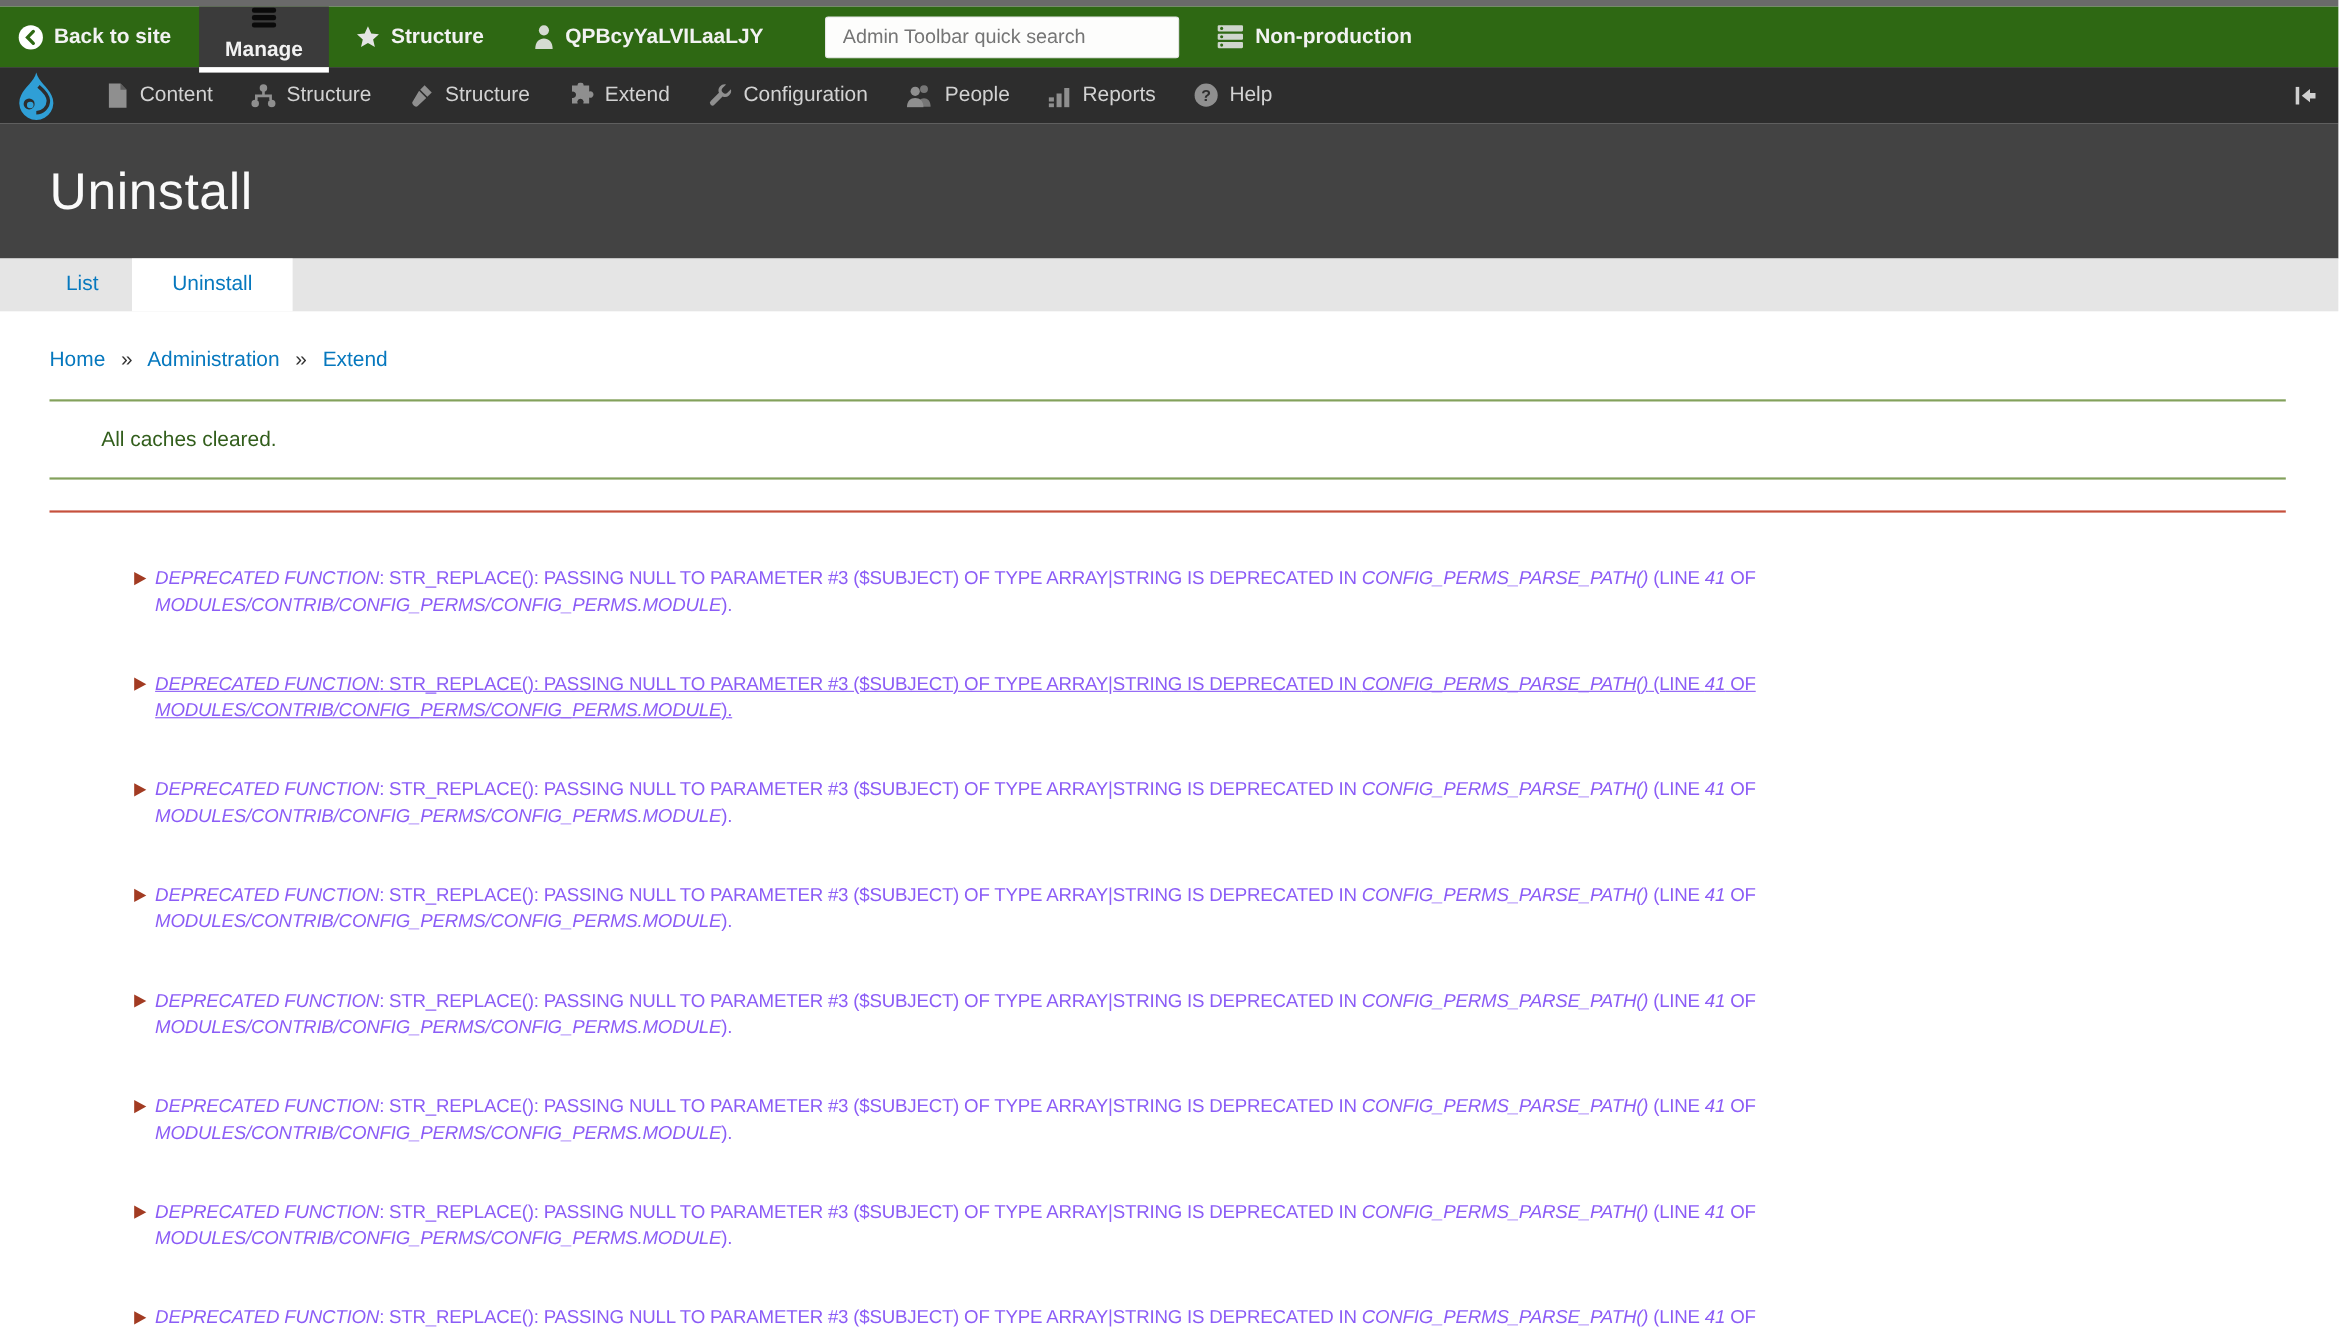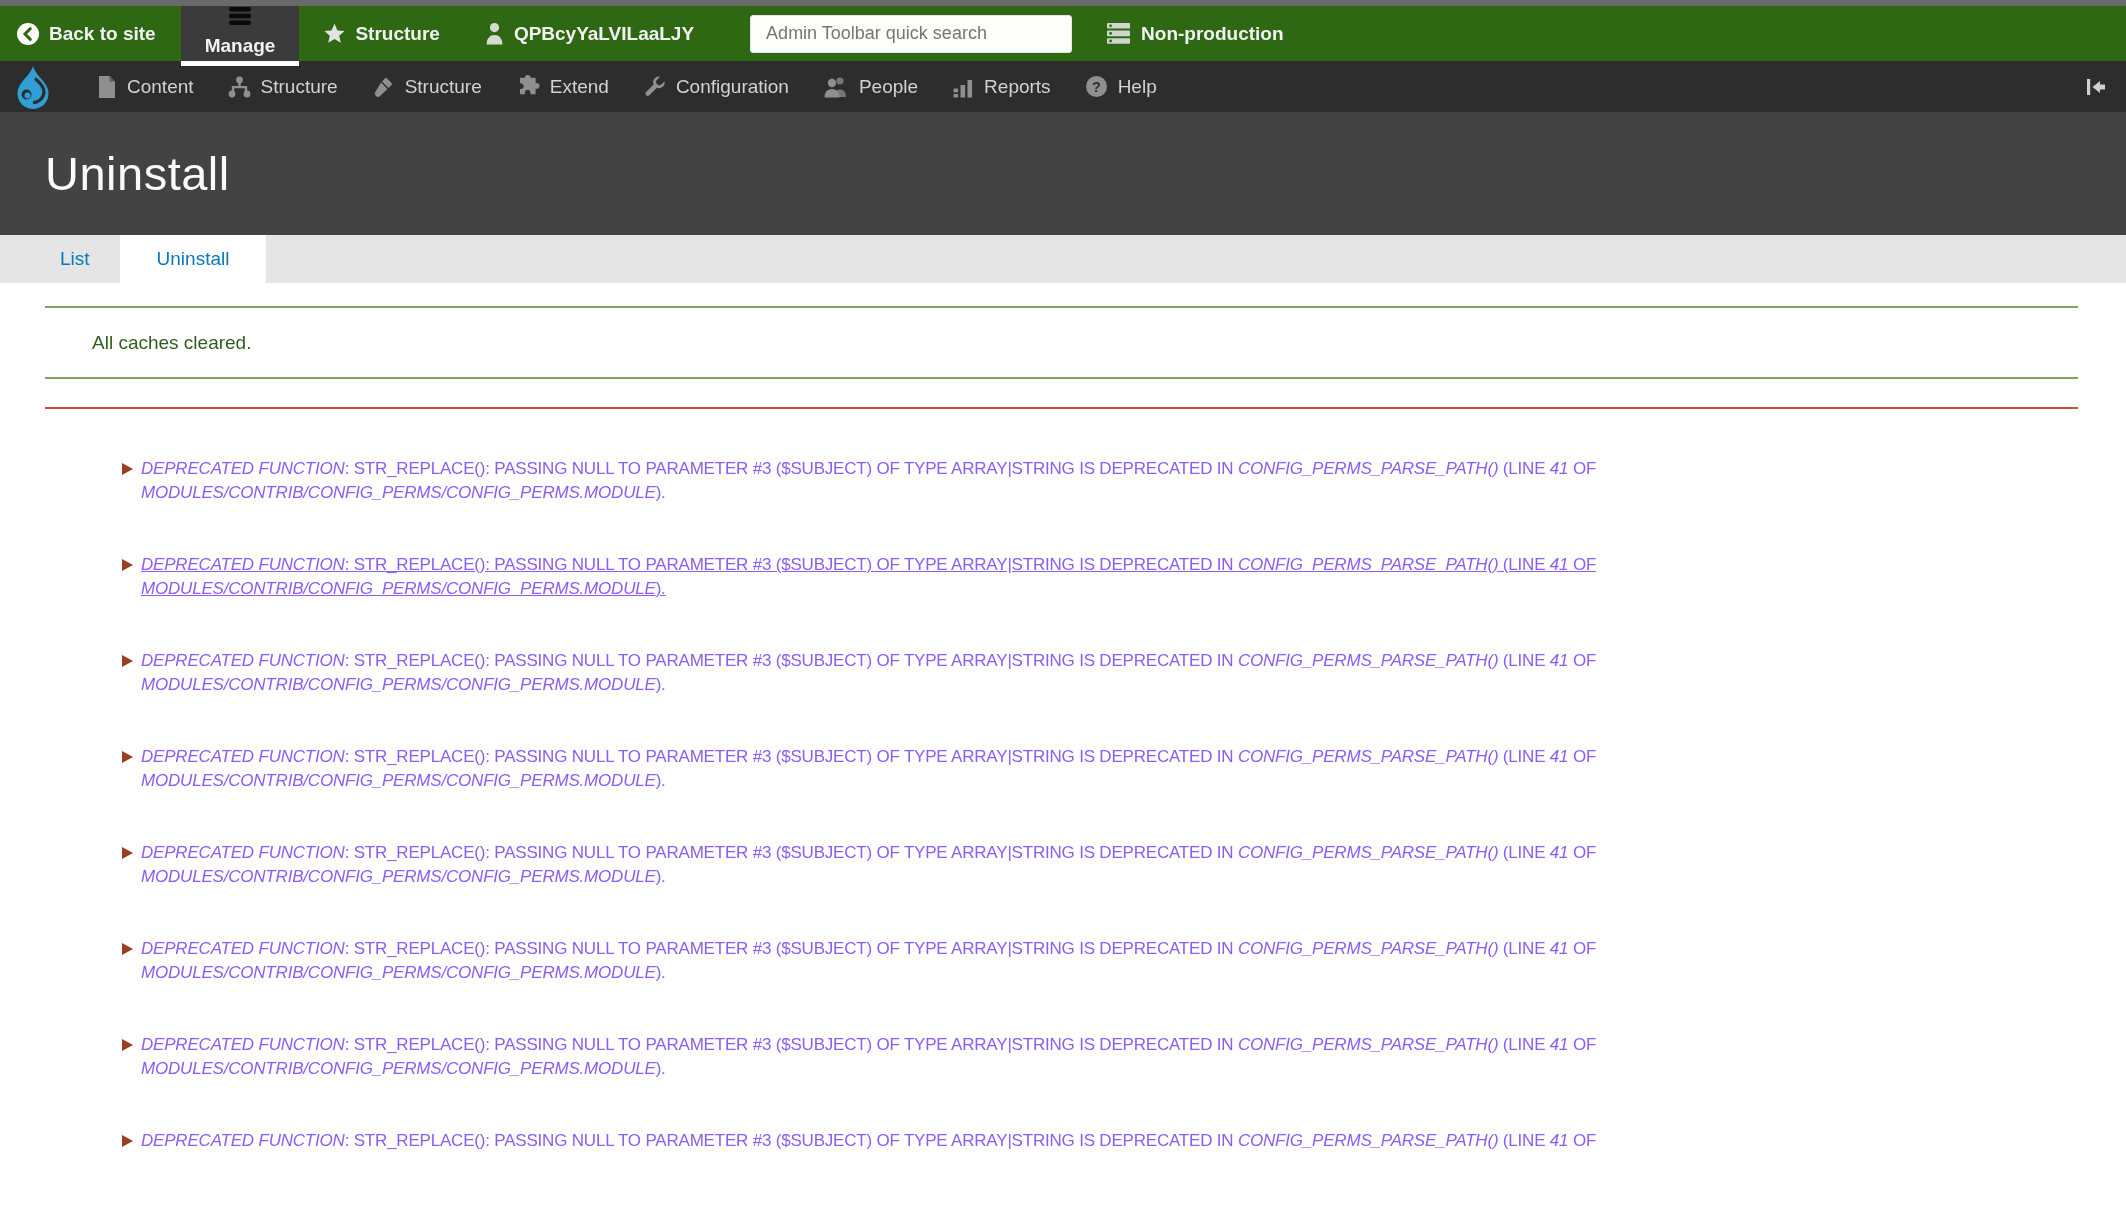--- a/index.html
+++ b/index.html
@@ -211,20 +211,27 @@
   <h1 class="page-title">Uninstall</h1>
 </div>
 
 <div class="tabs-bar">
   <a class="tab">List</a>
   <a class="tab active">Uninstall</a>
 </div>
 
 <div class="content">
 
+  <nav class="breadcrumb">
+    <a>Home</a>
+    <span class="crumb-sep">»</span>
+    <a>Administration</a>
+    <span class="crumb-sep">»</span>
+    <a>Extend</a>
+  </nav>
 
   <div class="status-box">
     <div class="status-text">All caches cleared.</div>
   </div>
 
   <div class="error-box">
     <ul class="warnings-list">
         <li class="warning-item"><span class="warning-bullet"></span><span class="warning-text"><em>DEPRECATED FUNCTION</em><span>: STR_REPLACE(): PASSING NULL TO PARAMETER #3 ($SUBJECT) OF TYPE ARRAY|STRING IS DEPRECATED IN </span><em>CONFIG_PERMS_PARSE_PATH()</em><span> (LINE </span><em>41</em><span> OF</span><br><em>MODULES/CONTRIB/CONFIG_PERMS/CONFIG_PERMS.MODULE</em><span>).</span></span></li>
         <li class="warning-item underlined"><span class="warning-bullet"></span><span class="warning-text"><em>DEPRECATED FUNCTION</em><span>: STR_REPLACE(): PASSING NULL TO PARAMETER #3 ($SUBJECT) OF TYPE ARRAY|STRING IS DEPRECATED IN </span><em>CONFIG_PERMS_PARSE_PATH()</em><span> (LINE </span><em>41</em><span> OF</span><br><em>MODULES/CONTRIB/CONFIG_PERMS/CONFIG_PERMS.MODULE</em><span>).</span></span></li>
         <li class="warning-item"><span class="warning-bullet"></span><span class="warning-text"><em>DEPRECATED FUNCTION</em><span>: STR_REPLACE(): PASSING NULL TO PARAMETER #3 ($SUBJECT) OF TYPE ARRAY|STRING IS DEPRECATED IN </span><em>CONFIG_PERMS_PARSE_PATH()</em><span> (LINE </span><em>41</em><span> OF</span><br><em>MODULES/CONTRIB/CONFIG_PERMS/CONFIG_PERMS.MODULE</em><span>).</span></span></li>

